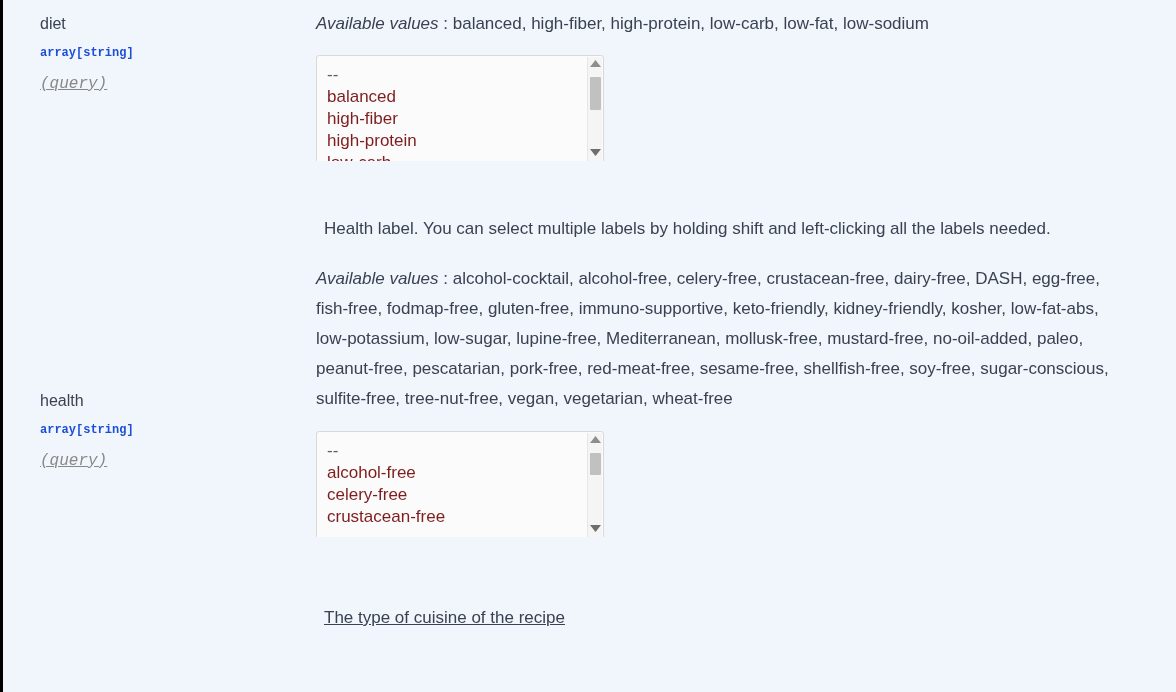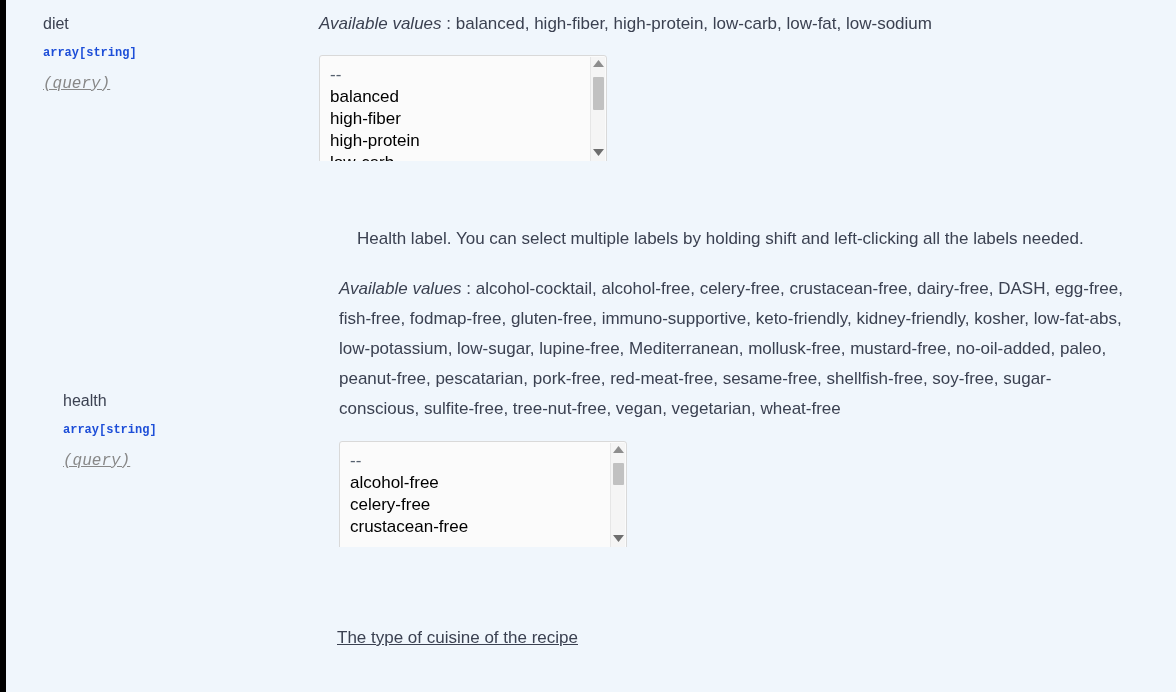--- a/index.html
+++ b/index.html
@@ -14,21 +14,21 @@
   body {
     font-family: "Liberation Sans", sans-serif;
     color: #3b4151;
   }
 
   .params-block {
     position: relative;
     width: 1176px;
     min-height: 692px;
     background: #f0f6fc;
-    border-left: 6px solid #000000;
+    border-left: 3px solid #000000;
     padding: 0;
   }
 
   .param-row {
     display: flex;
     align-items: flex-start;
     width: 100%;
   }
 
   
@@ -69,21 +69,21 @@
   
   .param-desc-cell {
     flex: 1 1 auto;
     padding-right: 46px;
     padding-left: 8px;
   }
   .desc-text {
     font-size: 17px;
     line-height: 30px;
     color: #3b4151;
-    margin: 18px;
+    margin: 8px;
   }
   .available-values {
     font-size: 17px;
     line-height: 30px;
     color: #3b4151;
     margin: 0;
   }
   .available-values .av-label {
     font-style: italic;
   }
@@ -110,21 +110,21 @@
   .listbox-options {
     position: absolute;
     top: 8px;
     left: 0;
     right: 16px;
     padding-left: 10px;
   }
   .lb-option {
     font-size: 17px;
     line-height: 22px;
-    color: #000000;
+    color: #7f1d1d;
     white-space: nowrap;
     overflow: hidden;
   }
   .lb-option.placeholder {
     color: #55606e;
     letter-spacing: 0px;
   }
 
   
   .lb-scrollbar {
@@ -194,21 +194,21 @@
                   <polygon points="0,0 11,0 5.5,7" fill="#6e6e6e"></polygon>
                 </svg>
             </div>
           </div>
         </div>
       </div>
     </div>
   </div>
 
   <div class="param-row" style="margin-top:45px;">
-    <div class="param-name-cell" style="padding-top:185px;margin-left:20px;">
+    <div class="param-name-cell" style="padding-top:185px;">
       <div class="param-name">health</div>
       <div class="param-type">array[string]</div>
       <div class="param-in">(query)</div>
     </div>
 
     <div class="param-desc-cell">
       <p class="desc-text gap-desc">Health label. You can select multiple labels by holding shift and left-clicking all the labels needed.</p>
 
       <p class="available-values" style="margin-top:20px;">
         <span class="av-label">Available values</span><span> : </span><span>alcohol-cocktail, alcohol-free, celery-free, crustacean-free, dairy-free, DASH, egg-free, fish-free, fodmap-free, gluten-free, immuno-supportive, keto-friendly, kidney-friendly, kosher, low-fat-abs, low-potassium, low-sugar, lupine-free, Mediterranean, mollusk-free, mustard-free, no-oil-added, paleo, peanut-free, pescatarian, pork-free, red-meat-free, sesame-free, shellfish-free, soy-free, sugar-conscious, sulfite-free, tree-nut-free, vegan, vegetarian, wheat-free</span>

